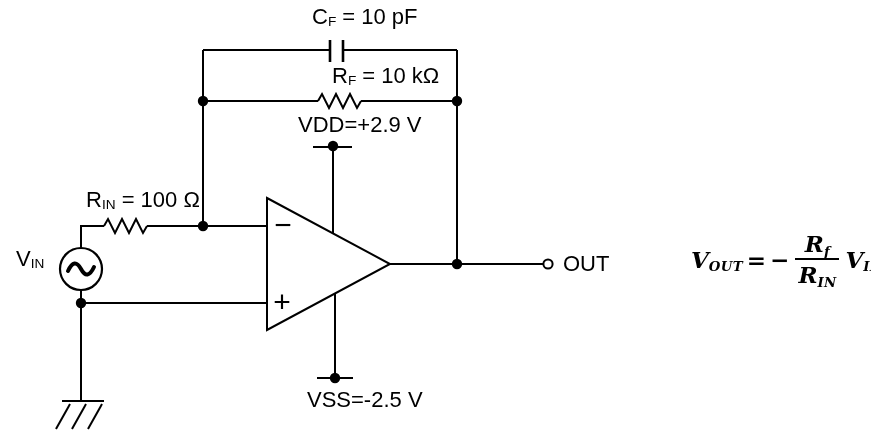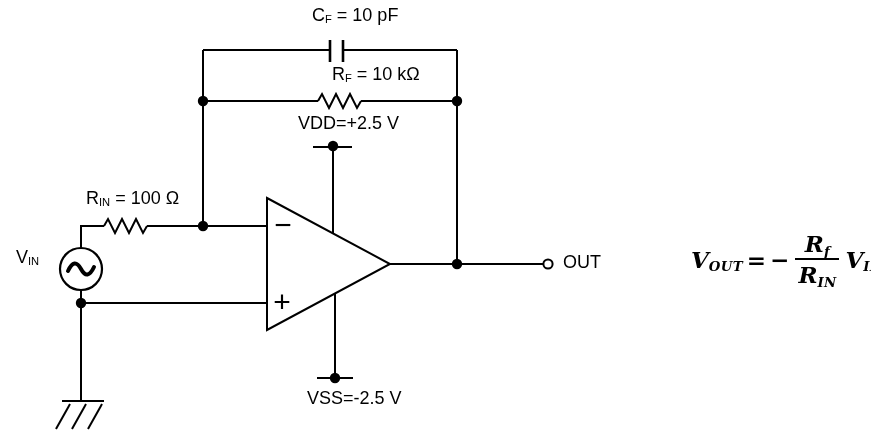--- a/index.html
+++ b/index.html
@@ -15,21 +15,21 @@
   .zigzag { stroke: #000; stroke-width: 2; fill: none; stroke-linejoin: miter; }
   .plate { stroke: #000; stroke-width: 2.6; fill: none; }
   .dot { fill: #000; stroke: none; }
   .opamp { fill: #fff; stroke: #000; stroke-width: 2; stroke-linejoin: miter; }
   .srccircle { fill: #fff; stroke: #000; stroke-width: 2.2; }
   .sine { stroke: #000; stroke-width: 4; fill: none; stroke-linecap: round; }
   .term { fill: #fff; stroke: #000; stroke-width: 2; }
 
   .lbl {
     position: absolute;
-    font-size: 18px;
+    font-size: 22px;
     line-height: 1;
     color: #000;
     white-space: nowrap;
   }
   .lbl sub {
     font-size: 0.62em;
     vertical-align: baseline;
     position: relative;
     top: 0.14em;
   }
@@ -131,21 +131,21 @@
   </svg>
 
   <div class="lbl" style="left:312px; top:6px;">
     <span>C</span><sub>F</sub><span> = 10 pF</span>
   </div>
 
   <div class="lbl" style="left:332px; top:65px;">
     <span>R</span><sub>F</sub><span> = 10 kΩ</span>
   </div>
 
-  <div class="lbl" style="left:298px; top:114px;">VDD=+2.5 V</div>
+  <div class="lbl" style="left:298px; top:114px;">VDD=+2.9 V</div>
 
   <div class="lbl" style="left:86px; top:189px;">
     <span>R</span><sub>IN</sub><span> = 100 Ω</span>
   </div>
 
   <div class="lbl" style="left:16px; top:248px;">
     <span>V</span><sub>IN</sub>
   </div>
 
   <div class="lbl" style="left:307px; top:389px;">VSS=-2.5 V</div>

